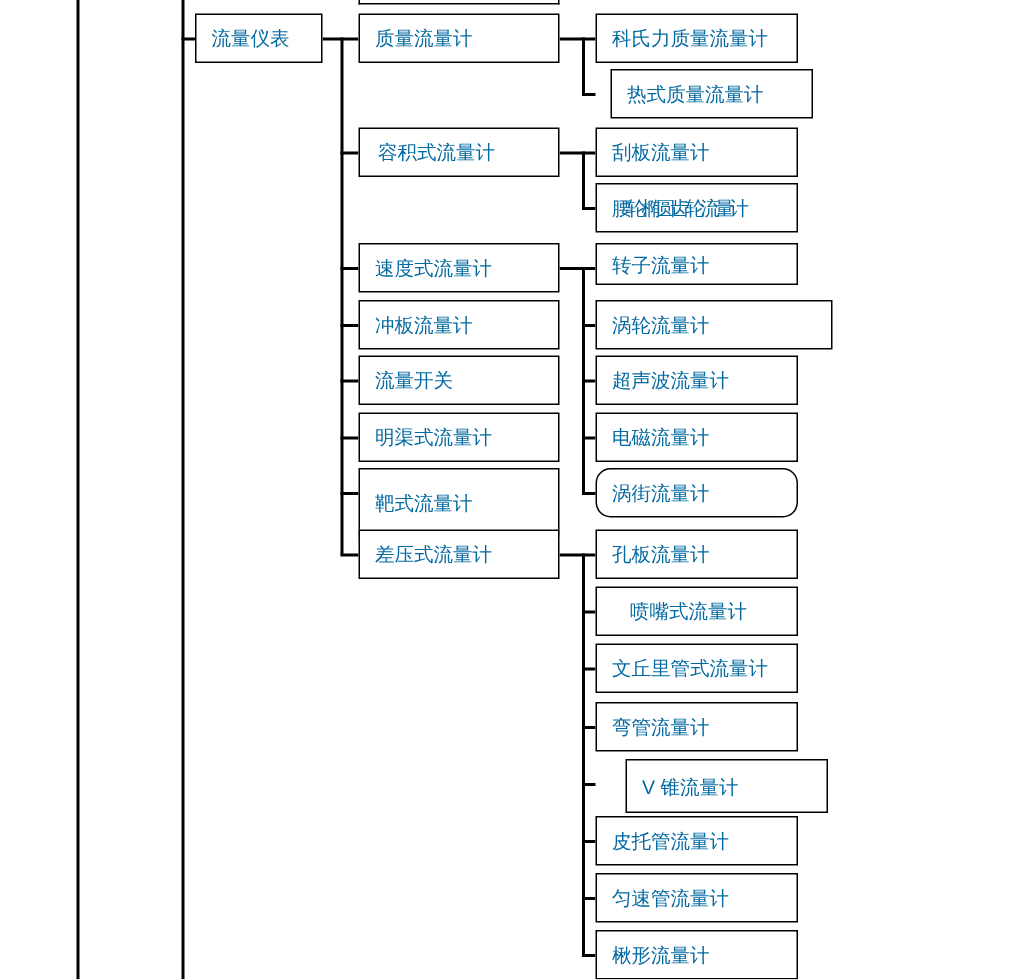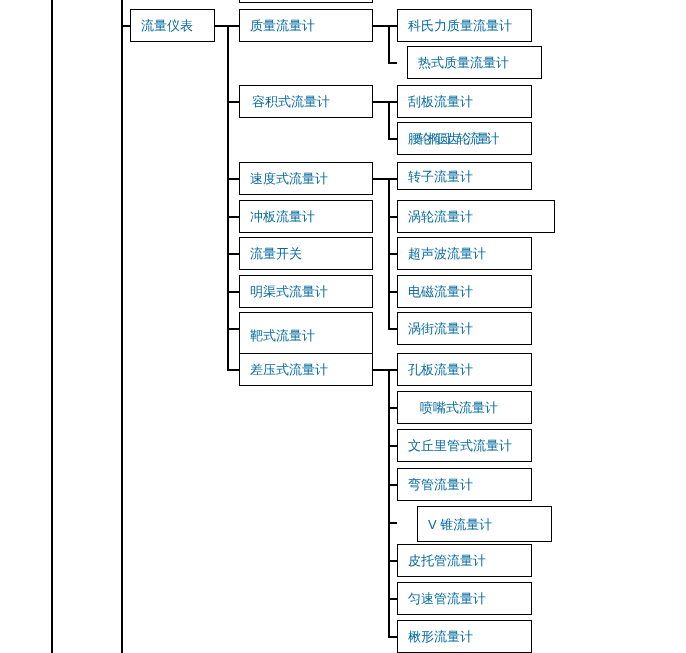--- a/index.html
+++ b/index.html
@@ -124,21 +124,21 @@
       <div class="node" style="left: 239px; top: 312px; width: 134px; height: 46px;">靶式流量计</div>
       <div class="node" style="left: 239px; top: 353px; width: 134px; height: 33px;">差压式流量计</div>
       <div class="node" style="left: 397px; top: 9px; width: 135px; height: 33px;">科氏力质量流量计</div>
       <div class="node" style="left: 407px; top: 46px; width: 135px; height: 33px;">热式质量流量计</div>
       <div class="node" style="left: 397px; top: 85px; width: 135px; height: 33px;">刮板流量计</div>
       <div class="node squeeze" style="left: 397px; top: 122px; width: 135px; height: 33px;">腰轮椭圆齿轮流量计</div>
       <div class="node" style="left: 397px; top: 162px; width: 135px; height: 28px;">转子流量计</div>
       <div class="node" style="left: 397px; top: 200px; width: 158px; height: 33px;">涡轮流量计</div>
       <div class="node" style="left: 397px; top: 237px; width: 135px; height: 33px;">超声波流量计</div>
       <div class="node" style="left: 397px; top: 275px; width: 135px; height: 33px;">电磁流量计</div>
-      <div class="node" style="left: 397px; top: 312px; width: 135px; height: 33px;">涡街流量计</div>
+      <div class="node" style="left: 397px; top: 312px; width: 135px; height: 33px; border-radius: 10px;">涡街流量计</div>
       <div class="node" style="left: 397px; top: 353px; width: 135px; height: 33px;">孔板流量计</div>
       <div class="node" style="left: 397px; top: 391px; width: 135px; height: 33px; padding-left: 22px;">喷嘴式流量计</div>
       <div class="node" style="left: 397px; top: 429px; width: 135px; height: 33px;">文丘里管式流量计</div>
       <div class="node" style="left: 397px; top: 468px; width: 135px; height: 33px;">弯管流量计</div>
       <div class="node" style="left: 397px; top: 506px; width: 135px; height: 36px; margin-left: 20px;">V 锥流量计</div>
       <div class="node" style="left: 397px; top: 544px; width: 135px; height: 33px;">皮托管流量计</div>
       <div class="node" style="left: 397px; top: 582px; width: 135px; height: 33px;">匀速管流量计</div>
       <div class="node" style="left: 397px; top: 620px; width: 135px; height: 33px;">楸形流量计</div>
     </div>
 </div>

